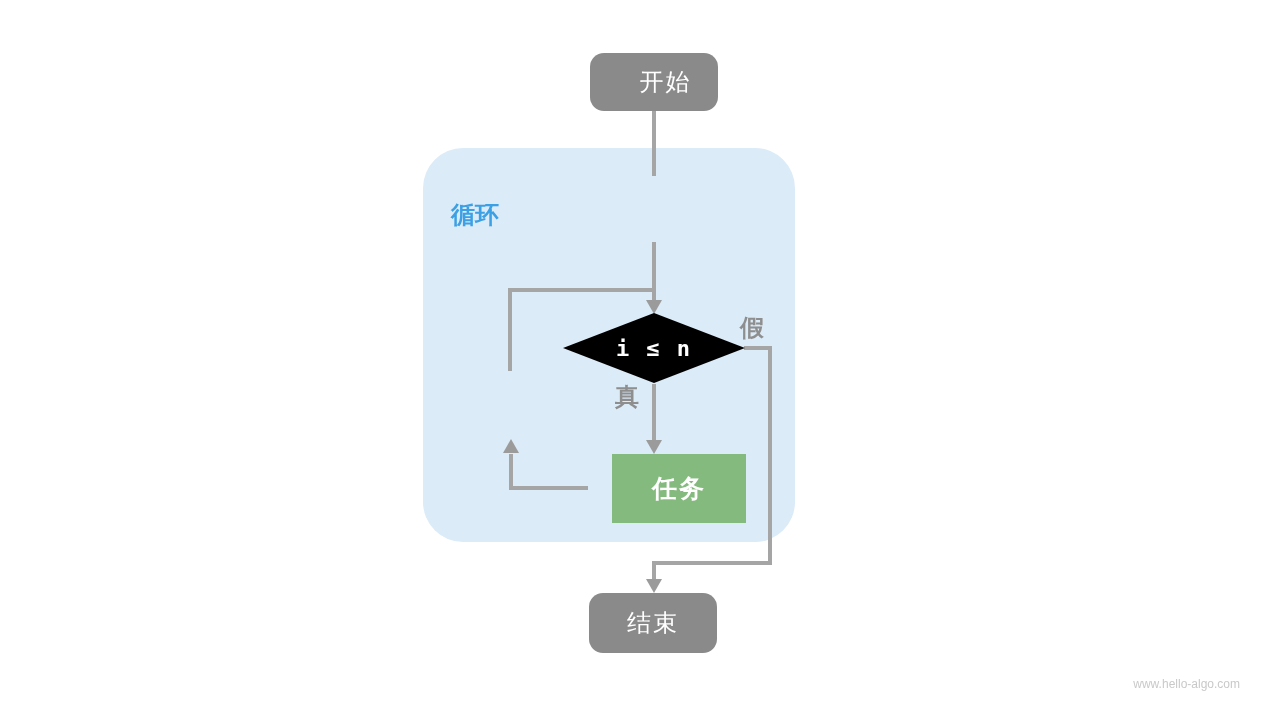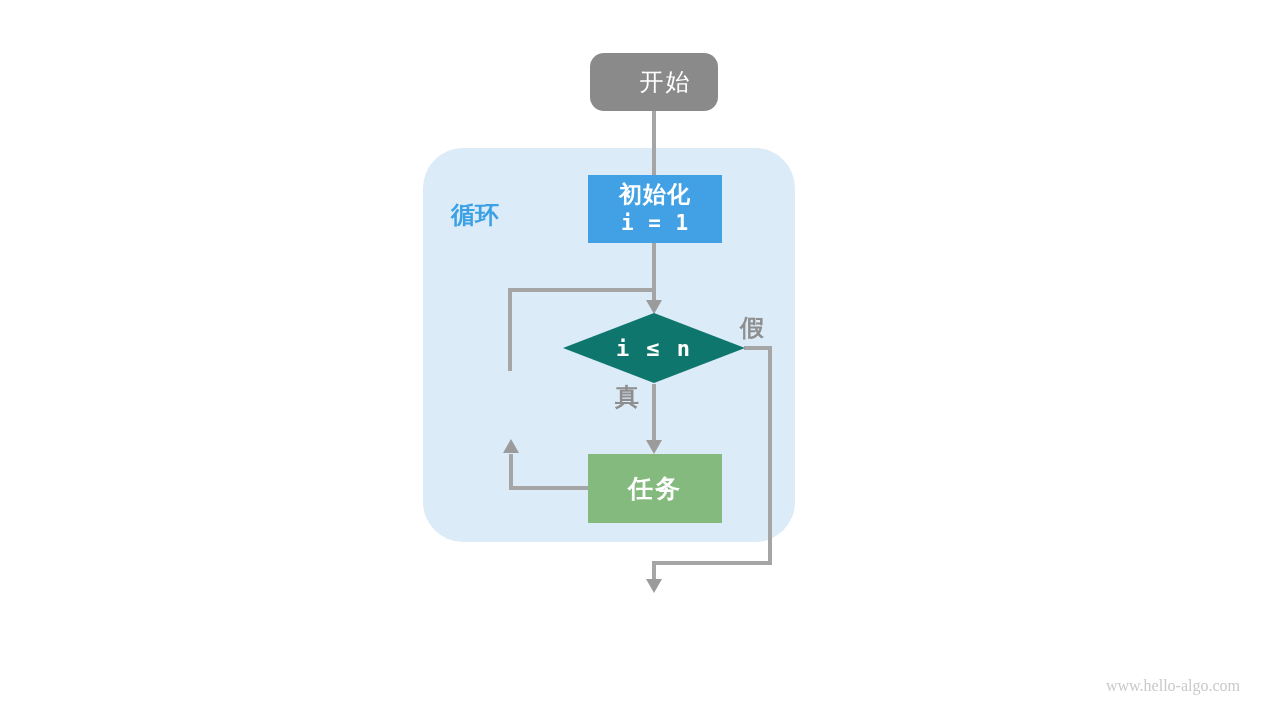--- a/index.html
+++ b/index.html
@@ -57,46 +57,46 @@
   .process .cn { font-size: 23px; font-weight: 600; letter-spacing: 1px; }
   .process .code {
     font-family: "DejaVu Sans Mono", monospace;
     font-size: 21px;
     font-weight: 700;
     letter-spacing: 1px;
   }
   .node-start  { left: 590px; top: 53px;  width: 128px; height: 58px; padding-left: 23px; }
   .node-init   { left: 588px; top: 175px; width: 134px; height: 68px; }
   .node-update { left: 443px; top: 372px; width: 133px; height: 67px; }
-  .node-task   { left: 588px; top: 454px; width: 134px; height: 69px; background: #84BA7D; font-size: 25px; font-weight: 600; letter-spacing: 2px; }
+  .node-task   { left: 612px; top: 454px; width: 134px; height: 69px; background: #84BA7D; font-size: 25px; font-weight: 600; letter-spacing: 2px; }
   .node-end    { left: 589px; top: 593px; width: 128px; height: 60px; }
   .node-diamond {
     left: 563px; top: 313px;
     width: 182px; height: 70px;
-    background: #0f766e;
+    background: #000000;
     clip-path: polygon(50% 0%, 100% 50%, 50% 100%, 0% 50%);
     font-family: "DejaVu Sans Mono", monospace;
     font-size: 22px;
     font-weight: 700;
     letter-spacing: 2px;
   }
   .edge-label {
     position: absolute;
     font-size: 24px;
     font-weight: 700;
     color: #8E8E8E;
     z-index: 4;
   }
   .edge-label-false { left: 740px; top: 312px; }
   .edge-label-true  { left: 615px; top: 381px; }
   .watermark {
     position: absolute;
     right: 40px; top: 677px;
-    font-family: Liberation Serif, serif;
-    font-size: 16px;
+    font-family: Liberation Sans, sans-serif;
+    font-size: 12px;
     color: #C9C9C9;
     z-index: 4;
   }
 </style>
 </head>
 <body>
 
 <div class="stage">
 
   <div class="loop-container"></div>
@@ -117,33 +117,32 @@
       <polygon points="654,454 646,440 662,440"></polygon>
       <polygon points="511,439 503,453 519,453"></polygon>
       <polygon points="654,593 646,579 662,579"></polygon>
     </g>
   </svg>
 
   <div class="node terminal node-start">
     <span>开始</span>
   </div>
 
-  <div class="node process node-init">
-    <span class="cn">初始化</span>
-    <span class="code">i = 1</span>
-  </div>
 
   <div class="node node-diamond">
     <span>i ≤ n</span>
   </div>
 
   <div class="edge-label edge-label-false">假</div>
   <div class="edge-label edge-label-true">真</div>
 
 
   <div class="node node-task">
     <span>任务</span>
   </div>
 
+  <div class="node terminal node-end">
+    <span>结束</span>
+  </div>
 
   <div class="watermark">www.hello-algo.com</div>
 
 </div>
 
 </body></html>

